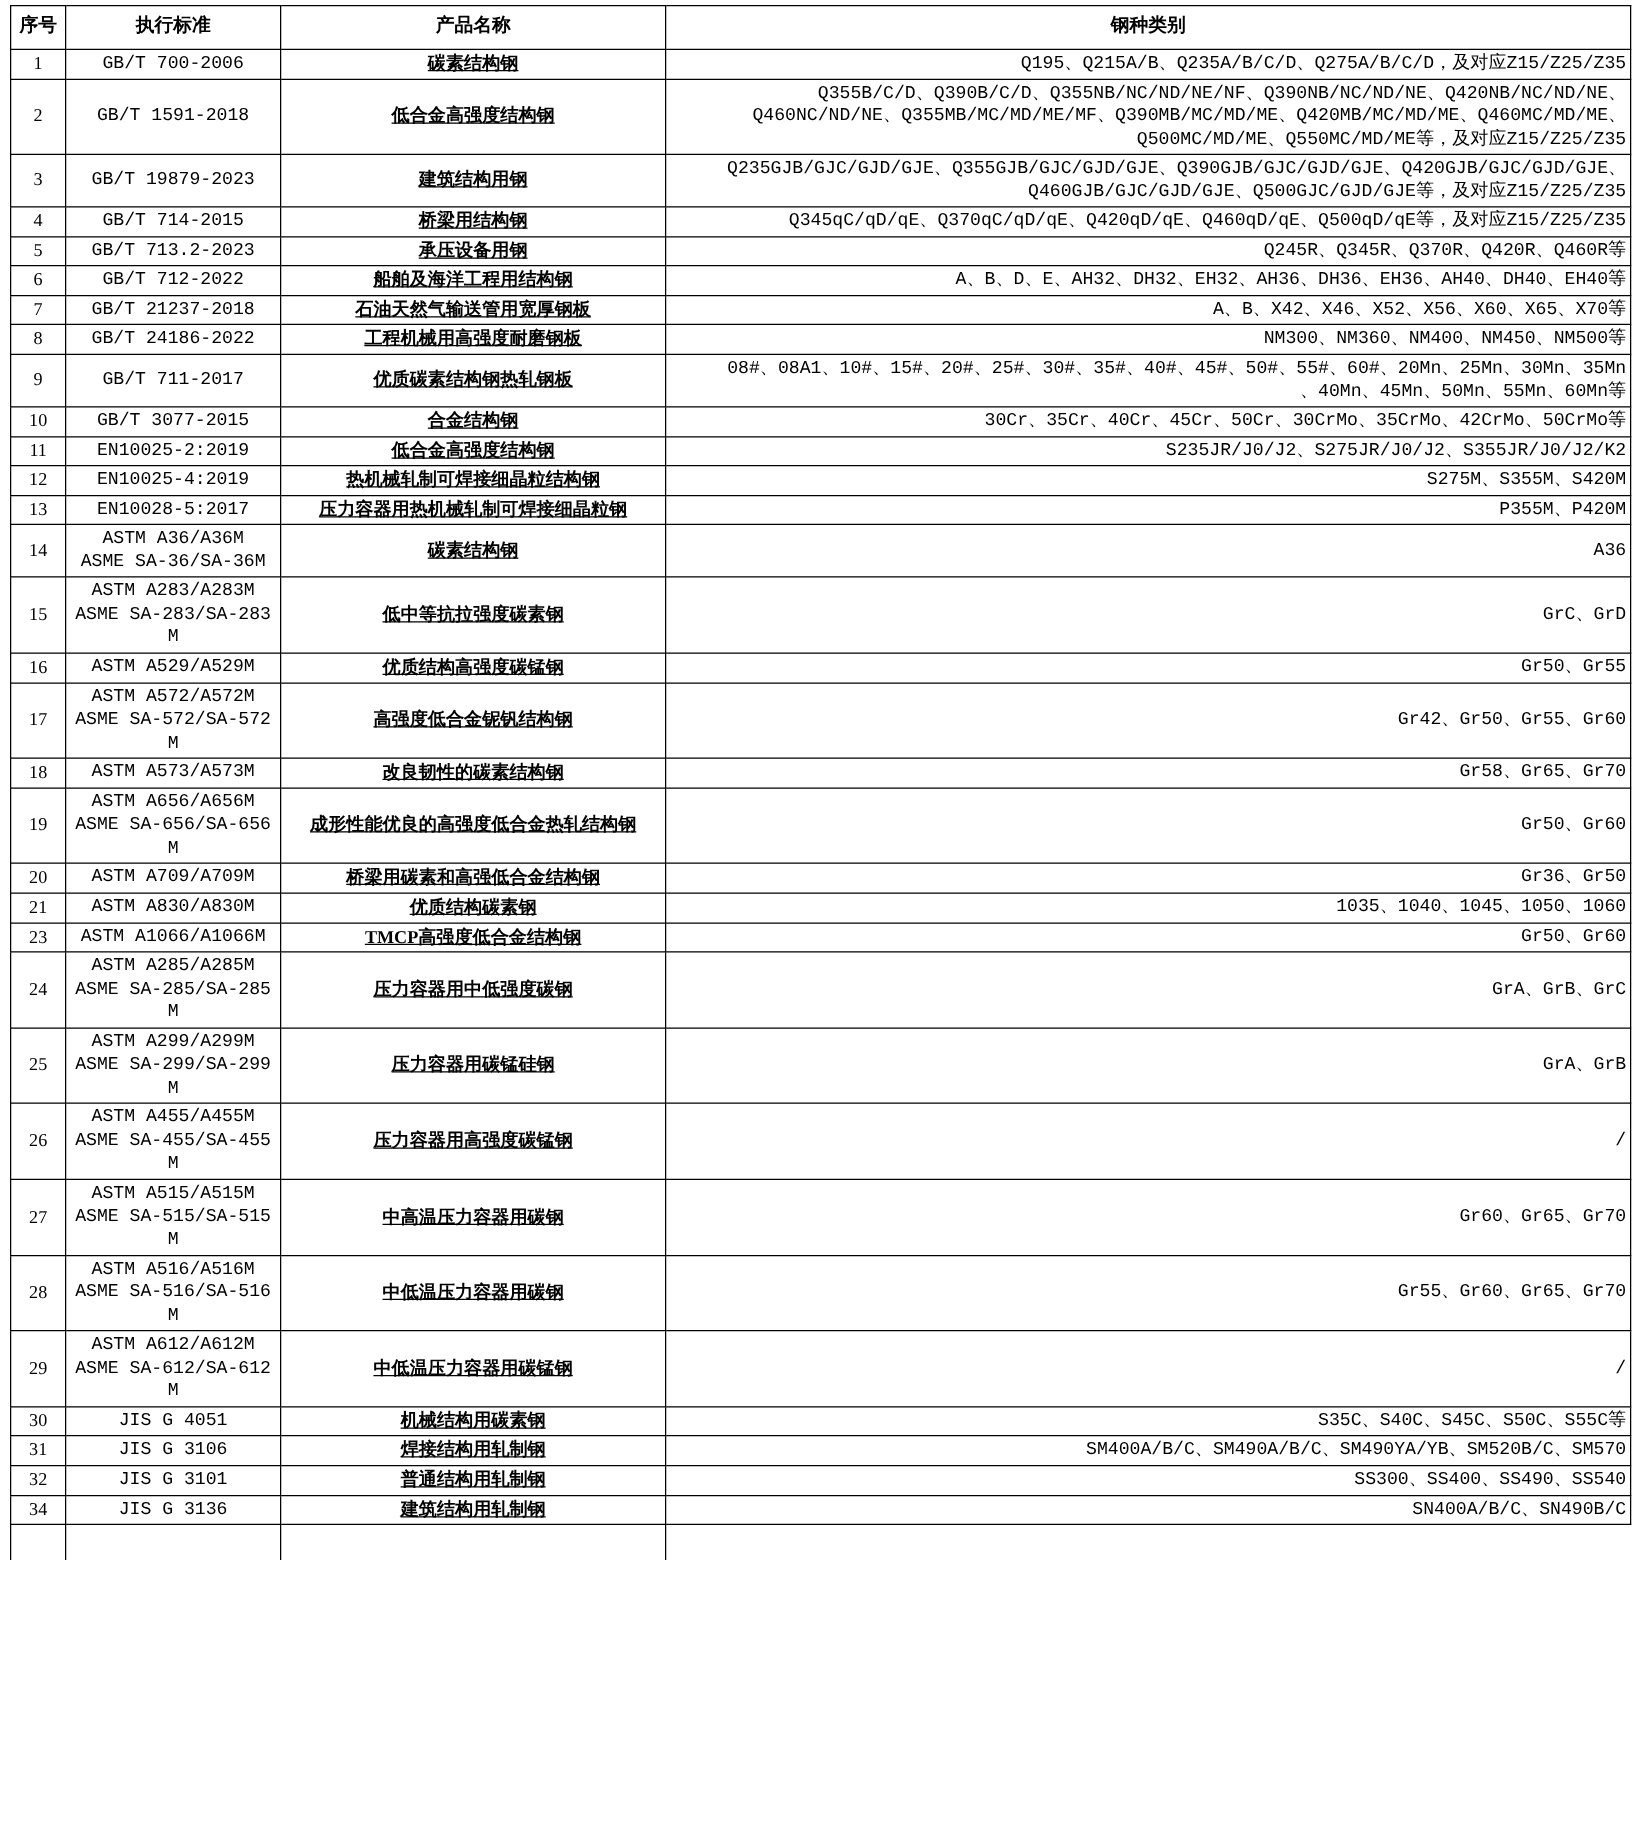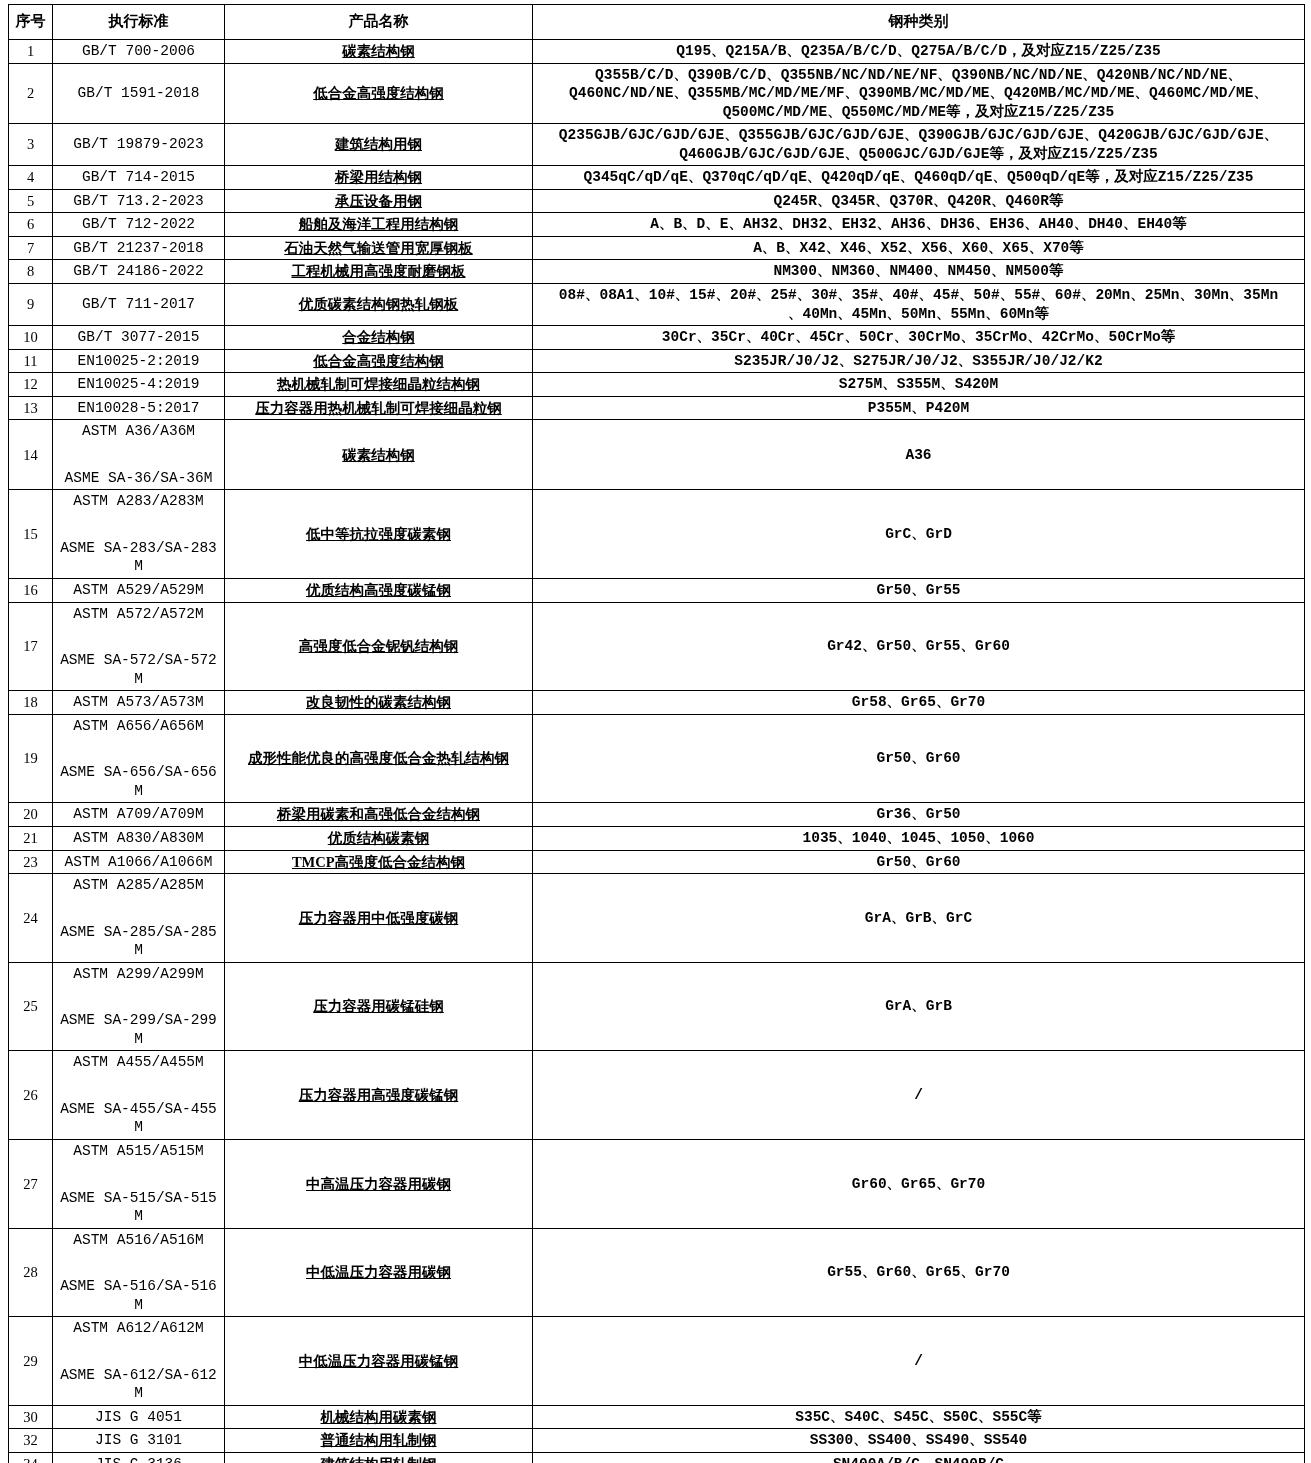--- a/index.html
+++ b/index.html
@@ -48,33 +48,32 @@
   td.std {
     text-align: center;
     font-family: "Liberation Mono", "DejaVu Sans Mono", monospace;
     font-size: 13px;
     font-weight: normal;
     line-height: 1.25;
     letter-spacing: 0px;
   }
   td.std .l2 {
     display: block;
-    margin-top: 28px;
   }
   td.prod {
     text-align: center;
     font-weight: bold;
     font-size: 15px;
     text-decoration: underline;
   }
   td.type {
-    text-align: center;
+    text-align: right;
     font-family: "Liberation Mono", "DejaVu Sans Mono", monospace;
     font-size: 12.6px;
-    font-weight: bold;
+    font-weight: normal;
     line-height: 1.32;
     padding-left: 5px;
     white-space: pre-wrap;
   }
   
   table.tail {
     border-collapse: collapse;
     table-layout: fixed;
     width: 1296px;
     margin-left: 6px;
@@ -284,20 +283,26 @@
           <td class="prod">中低温压力容器用碳锰钢</td>
           <td class="type">/</td>
         </tr>
         <tr>
           <td class="no">30</td>
           <td class="std"><span>JIS G 4051</span></td>
           <td class="prod">机械结构用碳素钢</td>
           <td class="type">S35C、S40C、S45C、S50C、S55C等</td>
         </tr>
         <tr>
+          <td class="no">31</td>
+          <td class="std"><span>JIS G 3106</span></td>
+          <td class="prod">焊接结构用轧制钢</td>
+          <td class="type">SM400A/B/C、SM490A/B/C、SM490YA/YB、SM520B/C、SM570</td>
+        </tr>
+        <tr>
           <td class="no">32</td>
           <td class="std"><span>JIS G 3101</span></td>
           <td class="prod">普通结构用轧制钢</td>
           <td class="type">SS300、SS400、SS490、SS540</td>
         </tr>
         <tr>
           <td class="no">34</td>
           <td class="std"><span>JIS G 3136</span></td>
           <td class="prod">建筑结构用轧制钢</td>
           <td class="type">SN400A/B/C、SN490B/C</td>

